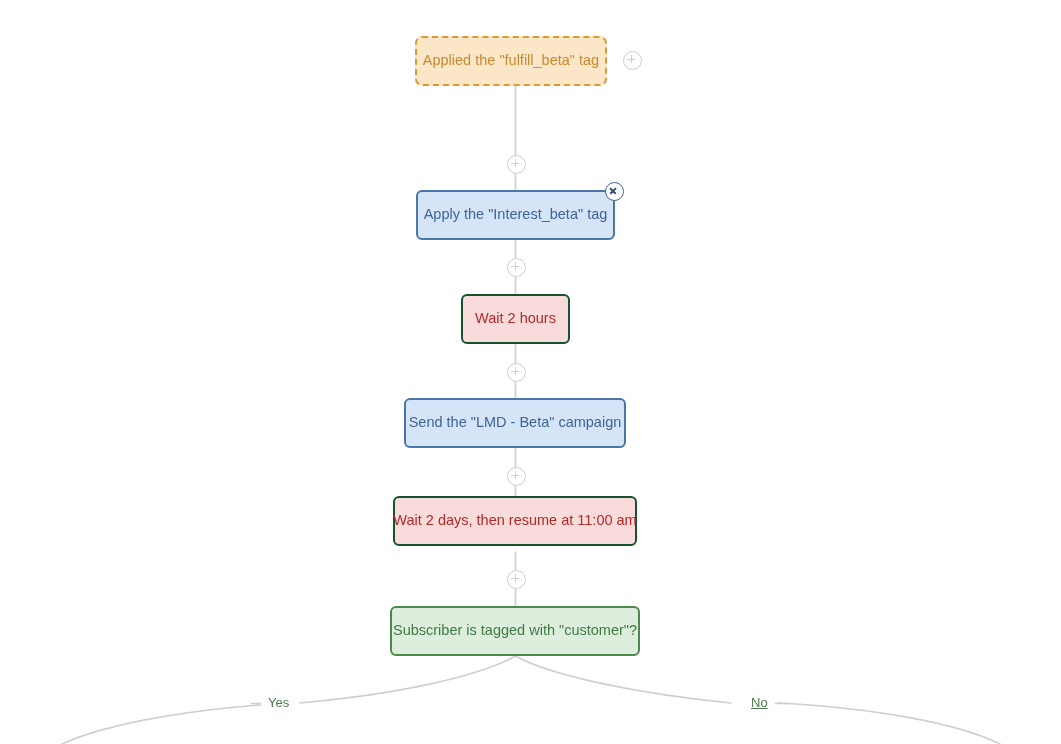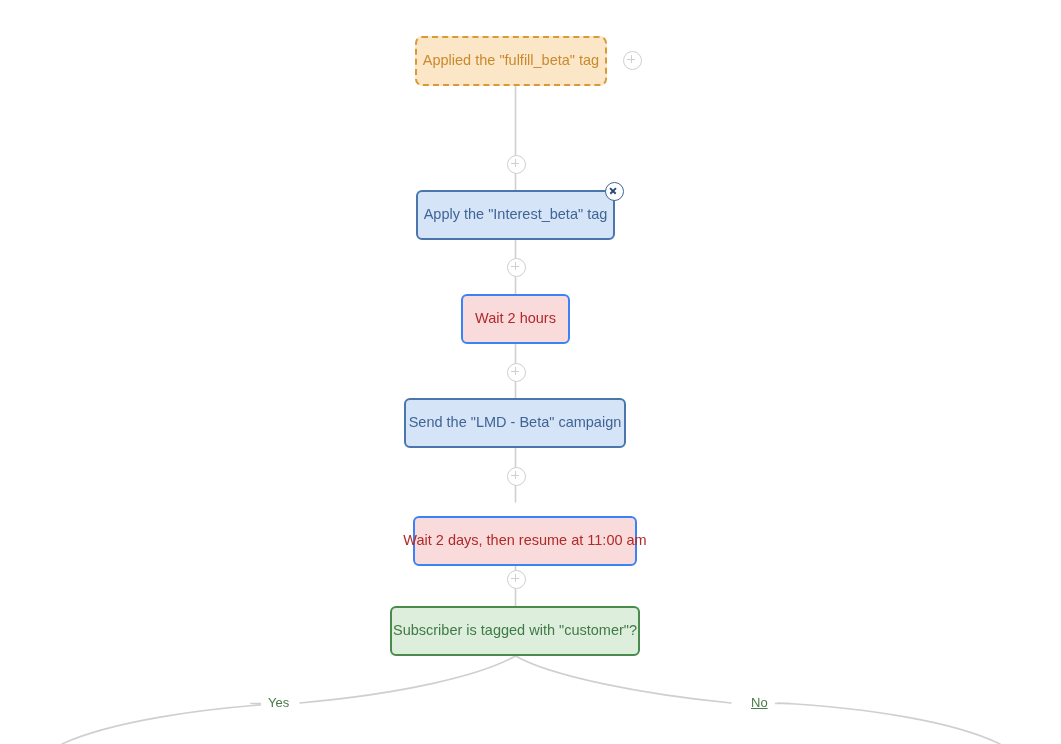--- a/index.html
+++ b/index.html
@@ -56,21 +56,21 @@
   }
 
   .node-action {
     background: #d6e4f7;
     border: 2px solid #4a76ab;
     color: #3f6596;
   }
 
   .node-wait {
     background: #fadbdb;
-    border: 2px solid #3b82f6;
+    border: 2px solid #14532d;
     color: #b02a2a;
   }
 
   .node-condition {
     background: #ddeedd;
     border: 2px solid #4a8a4a;
     color: #3f7a45;
   }
 
   
@@ -180,21 +180,21 @@
   </div>
 
   <div class="node node-wait" style="left:461px; top:294px; width:109px; height:50px;">
     <span>Wait 2 hours</span>
   </div>
 
   <div class="node node-action" style="left:404px; top:398px; width:222px; height:50px;">
     <span>Send the "LMD - Beta" campaign</span>
   </div>
 
-  <div class="node node-wait" style="left:393px; top:516px; width:224px; height:50px;margin-left:20px;">
+  <div class="node node-wait" style="left:393px; top:496px; width:244px; height:50px;">
     <span>Wait 2 days, then resume at 11:00 am</span>
   </div>
 
   <div class="node node-condition" style="left:390px; top:606px; width:250px; height:50px;">
     <span>Subscriber is tagged with "customer"?</span>
   </div>
 
   <div class="plus-btn" style="left:623px; top:51px;"></div>
   <div class="plus-btn" style="left:507px; top:155px;"></div>
   <div class="plus-btn" style="left:507px; top:258px;"></div>

